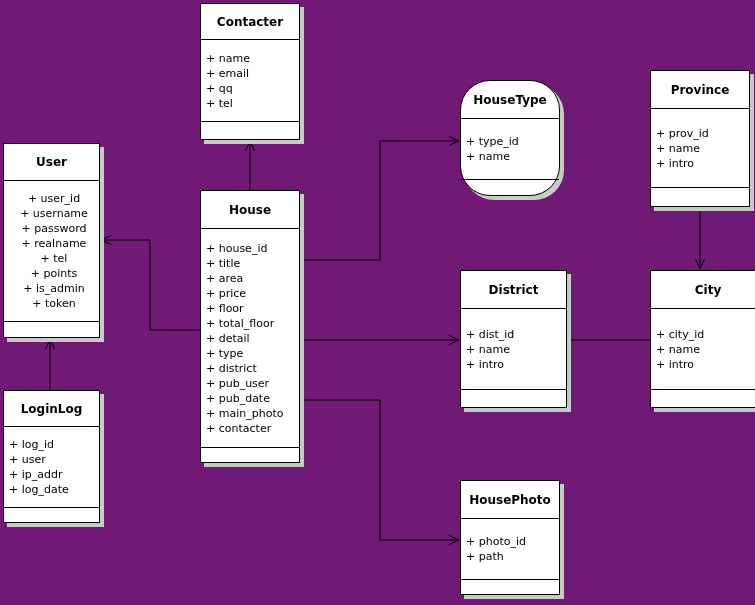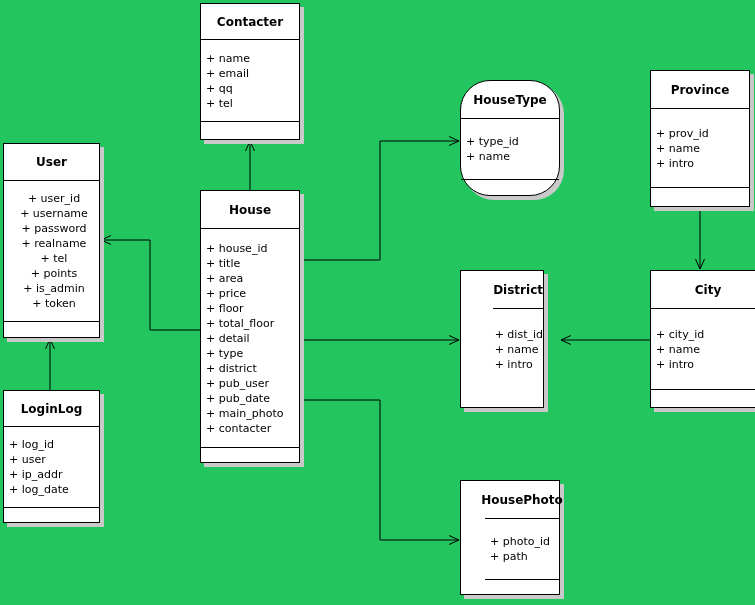--- a/index.html
+++ b/index.html
@@ -5,21 +5,21 @@
   html, body {
     margin: 0;
     padding: 0;
     background: #ffffff;
     font-family: "DejaVu Sans", "Liberation Sans", sans-serif;
   }
   #canvas {
     position: relative;
     width: 755px;
     height: 605px;
-    background: #22c55e;
+    background: #701a75;
     overflow: hidden;
   }
   #edges {
     position: absolute;
     left: 0;
     top: 0;
     width: 755px;
     height: 605px;
     pointer-events: none;
   }
@@ -149,39 +149,39 @@
     </div>
     <div class="class-box" style="left: 650px; top: 70px; width: 100px; height: 137px;">
       <div class="class-title" style="height: 38px;">Province</div>
       <div class="class-attrs">
         <div class="class-attr">+ prov_id</div>
         <div class="class-attr">+ name</div>
         <div class="class-attr">+ intro</div>
       </div>
       <div class="class-footer" style="height: 19px;"></div>
     </div>
-    <div class="class-box" style="left: 460px; top: 270px; width: 84px; height: 138px; align-items: flex-end;">
+    <div class="class-box" style="left: 460px; top: 270px; width: 107px; height: 138px;">
       <div class="class-title" style="height: 38px;">District</div>
       <div class="class-attrs">
         <div class="class-attr">+ dist_id</div>
         <div class="class-attr">+ name</div>
         <div class="class-attr">+ intro</div>
       </div>
       <div class="class-footer" style="height: 18px;"></div>
     </div>
     <div class="class-box" style="left: 650px; top: 270px; width: 116px; height: 138px;">
       <div class="class-title" style="height: 38px;">City</div>
       <div class="class-attrs">
         <div class="class-attr">+ city_id</div>
         <div class="class-attr">+ name</div>
         <div class="class-attr">+ intro</div>
       </div>
       <div class="class-footer" style="height: 18px;"></div>
     </div>
-    <div class="class-box" style="left: 460px; top: 480px; width: 100px; height: 115px; padding-left: 24px;">
+    <div class="class-box" style="left: 460px; top: 480px; width: 100px; height: 115px;">
       <div class="class-title" style="height: 38px;">HousePhoto</div>
       <div class="class-attrs">
         <div class="class-attr">+ photo_id</div>
         <div class="class-attr">+ path</div>
       </div>
       <div class="class-footer" style="height: 15px;"></div>
     </div>
   </div>
 
 </body></html>

